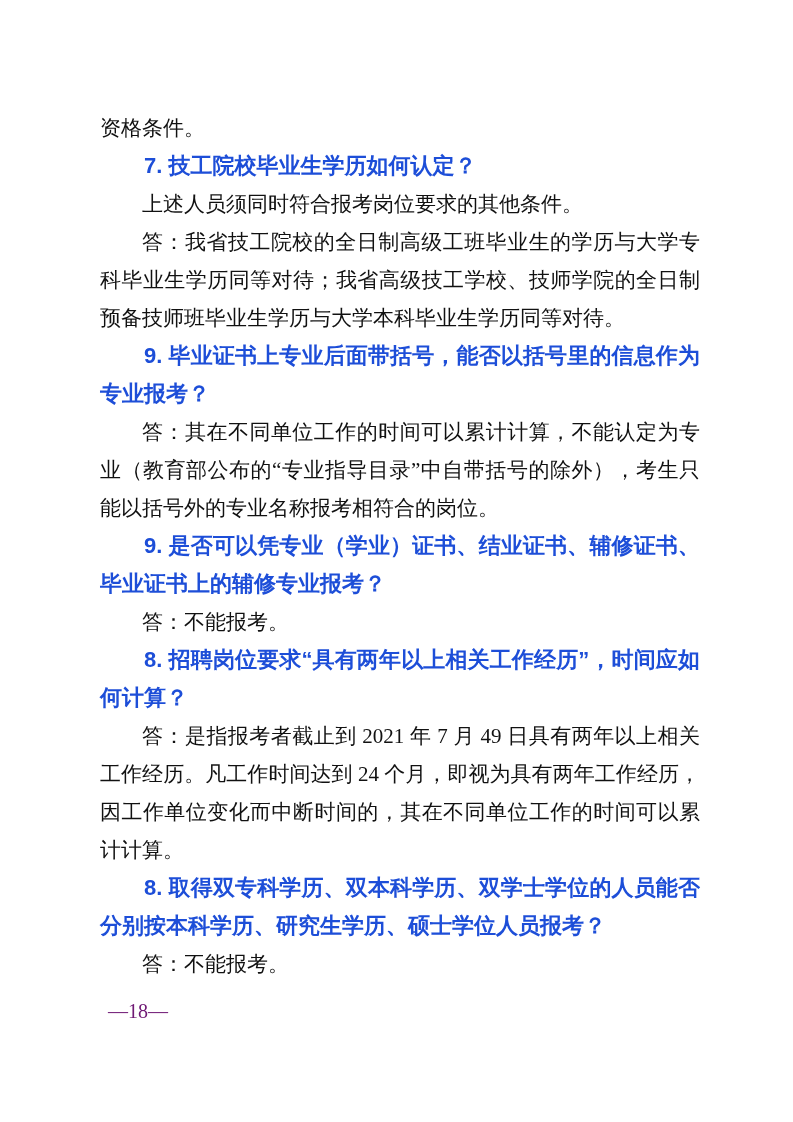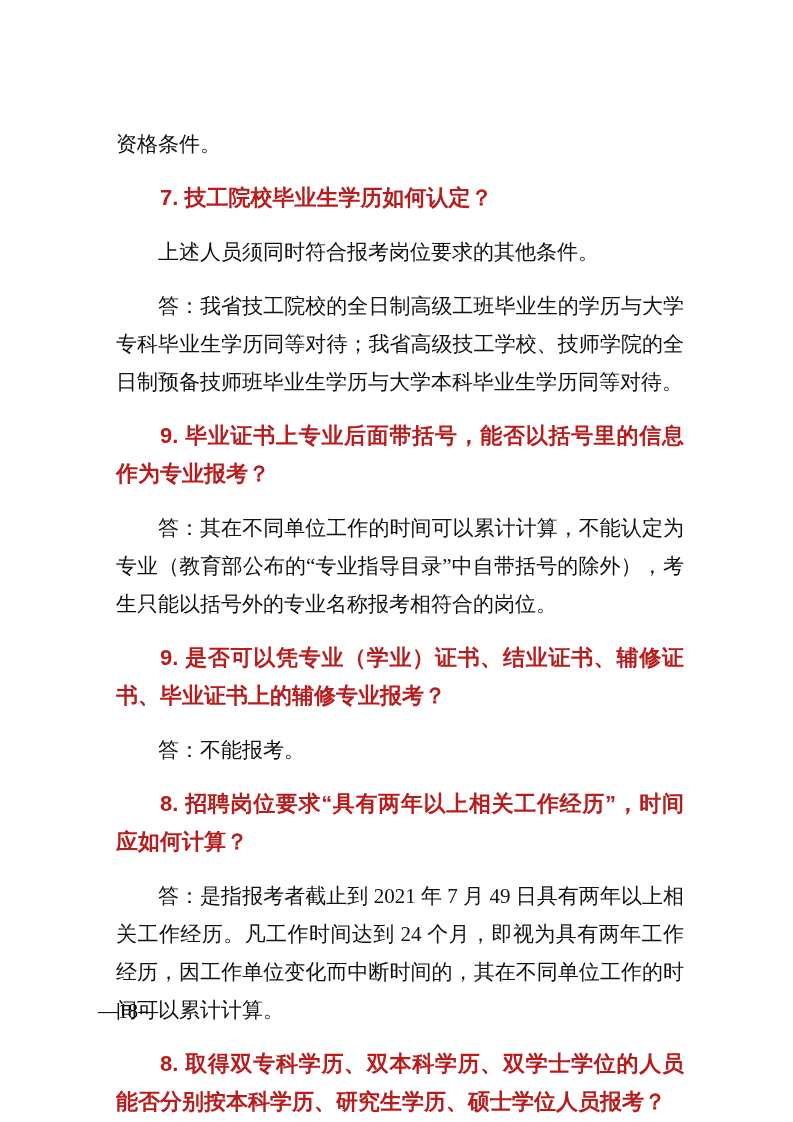--- a/index.html
+++ b/index.html
@@ -20,50 +20,50 @@
     inset: 0;
     background: #ffffff;
   }
   .content {
     position: absolute;
     left: 100px;
     top: 109px;
     width: 600px;
   }
   .content p {
-    margin: 16px;
+    margin: 0;
     padding: 0;
     font-size: 21px;
     line-height: 38px;
     text-align: justify;
     text-justify: inter-ideograph;
     text-indent: 2em;
     word-break: break-all;
   }
   .content p.q {
     font-family: "Liberation Sans", sans-serif;
     font-weight: 700;
     font-size: 22px;
-    color: #b91c1c;
+    color: #1d4ed8;
   }
   .content p.a {
     font-family: "Liberation Serif", serif;
     font-weight: 400;
   }
   .content p.cont {
     text-indent: 0;
   }
   .page-footer {
     position: absolute;
-    left: 98px;
+    left: 108px;
     top: 997px;
     font-family: "Liberation Serif", serif;
     font-size: 20px;
     line-height: 28px;
-    color: #000000;
+    color: #701a75;
     letter-spacing: 0px;
   }
 </style>
 </head>
 <body>
 
 <div class="page">
   <div class="content">
     <p class="a cont">资格条件。</p>
     <p class="q">7. 技工院校毕业生学历如何认定？</p>

